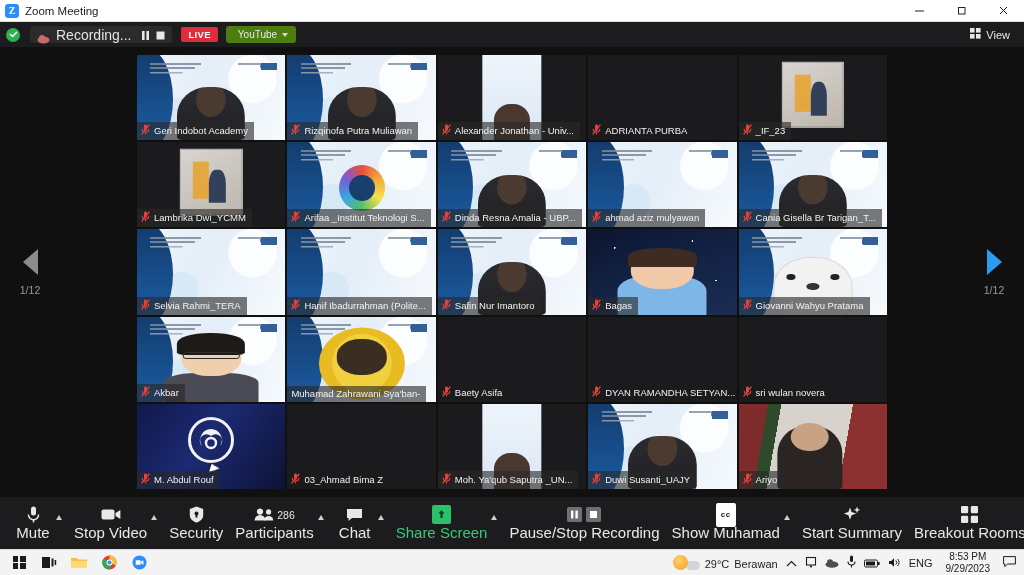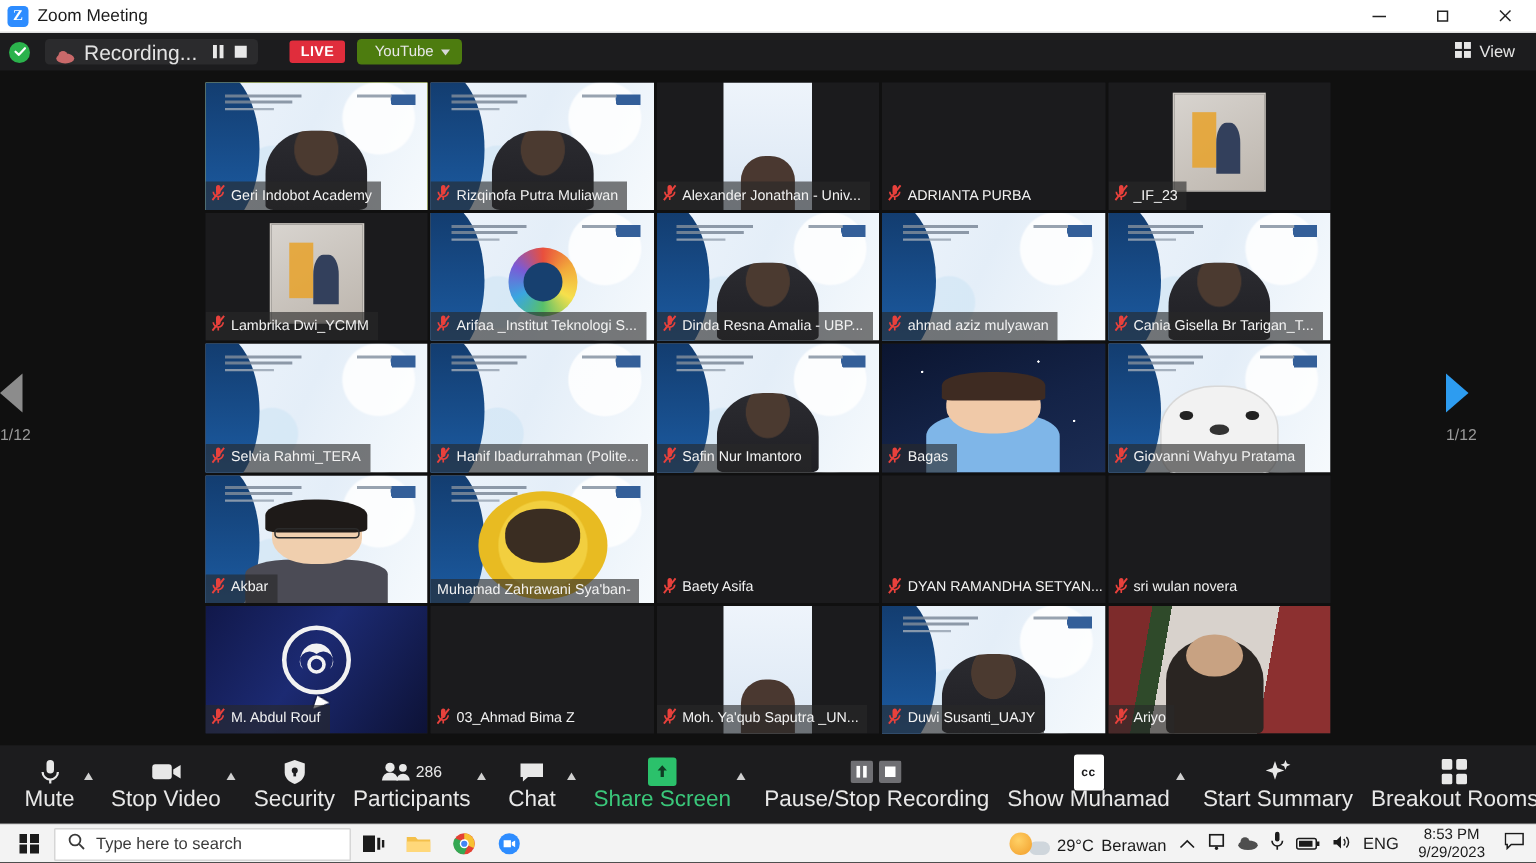--- a/index.html
+++ b/index.html
@@ -47,21 +47,21 @@
     display: flex; align-items: center; gap: 6px;
     background: #2b2b2d; border-radius: 3px;
     height: 17px; padding: 0 7px;
   }
   .rec-cloud { width: 13px; height: 10px; position: relative; }
   .rec-label { color: #e3e3e3; font-size: 14px; }
   .rec-ctl { display:flex; align-items:center; gap:6px; margin-left:4px; }
   .rec-ctl i { display:block; }
   .live-badge {
     background: #e02d3c; color: #fff; font-size: 9.5px; font-weight: bold;
-    padding: 2px 7px; border-radius: 2px; margin-left: 21px;
+    padding: 2px 7px; border-radius: 2px; margin-left: 9px;
     letter-spacing: .3px;
   }
   .yt-chip {
     background: #4d7c0f; color: #e8e8e8; font-size: 10px;
     padding: 3px 8px 3px 12px; border-radius: 3px; margin-left: 8px;
     display: flex; align-items: center; gap: 5px;
   }
   .caret-dn { width:0;height:0;border-left:3px solid transparent;border-right:3px solid transparent;border-top:4px solid #d8d8d8; }
   #topbar .spacer { flex: 1; }
   .view-btn {
@@ -175,21 +175,21 @@
     border-left: 9px solid #ffffff;
     border-bottom: 7px solid transparent;
     border-top: 2px solid transparent;
     transform: rotate(18deg);
     filter: drop-shadow(0 0 1px #000);
   }
 
   
   .navcol {
     position:absolute; top:0; bottom:0; width:60px;
-    display:flex; flex-direction:column; align-items:flex-start; justify-content:center;
+    display:flex; flex-direction:column; align-items:center; justify-content:center;
   }
   .navcol.left { left: 0; }
   .navcol.right { right: 0; }
   .tri { width:0;height:0; }
   .tri.l { border-top:13px solid transparent; border-bottom:13px solid transparent; border-right:15px solid #8c8c8c; }
   .tri.r { border-top:13px solid transparent; border-bottom:13px solid transparent; border-left:15px solid #2d9cf0; }
   .pagenum { color:#9a9a9a; font-size:10.5px; margin-top:9px; }
 
   
   #toolbar {
@@ -898,29 +898,20 @@
 
 <div id="taskbar">
   <div class="start-btn">
     <span class="win-logo">
         <i></i>
         <i></i>
         <i></i>
         <i></i>
       </span>
   </div>
-  <div class="searchbox">
-    <span>
-      <svg width="12" height="12" viewBox="0 0 12 12">
-          <circle cx="5" cy="5" r="3.6" fill="none" stroke="#3a3a3a" stroke-width="1.2"></circle>
-          <line x1="7.8" y1="7.8" x2="11" y2="11" stroke="#3a3a3a" stroke-width="1.2"></line>
-        </svg>
-    </span>
-    <span class="ph">Type here to search</span>
-  </div>
   <div class="tb-ico">
     <svg width="15" height="13" viewBox="0 0 15 13">
         <rect x="0" y="1" width="8" height="11" fill="#1b1b1b"></rect>
         <rect x="9.5" y="2.5" width="2" height="8" fill="#1b1b1b"></rect>
         <rect x="12.6" y="4" width="1.6" height="5" fill="#1b1b1b"></rect>
       </svg>
   </div>
   <div class="tb-ico">
     <svg width="16" height="13" viewBox="0 0 16 13">
         <path d="M0 2 h6 l1.5 1.6 H16 V12 H0 Z" fill="#f4c04a"></path>

